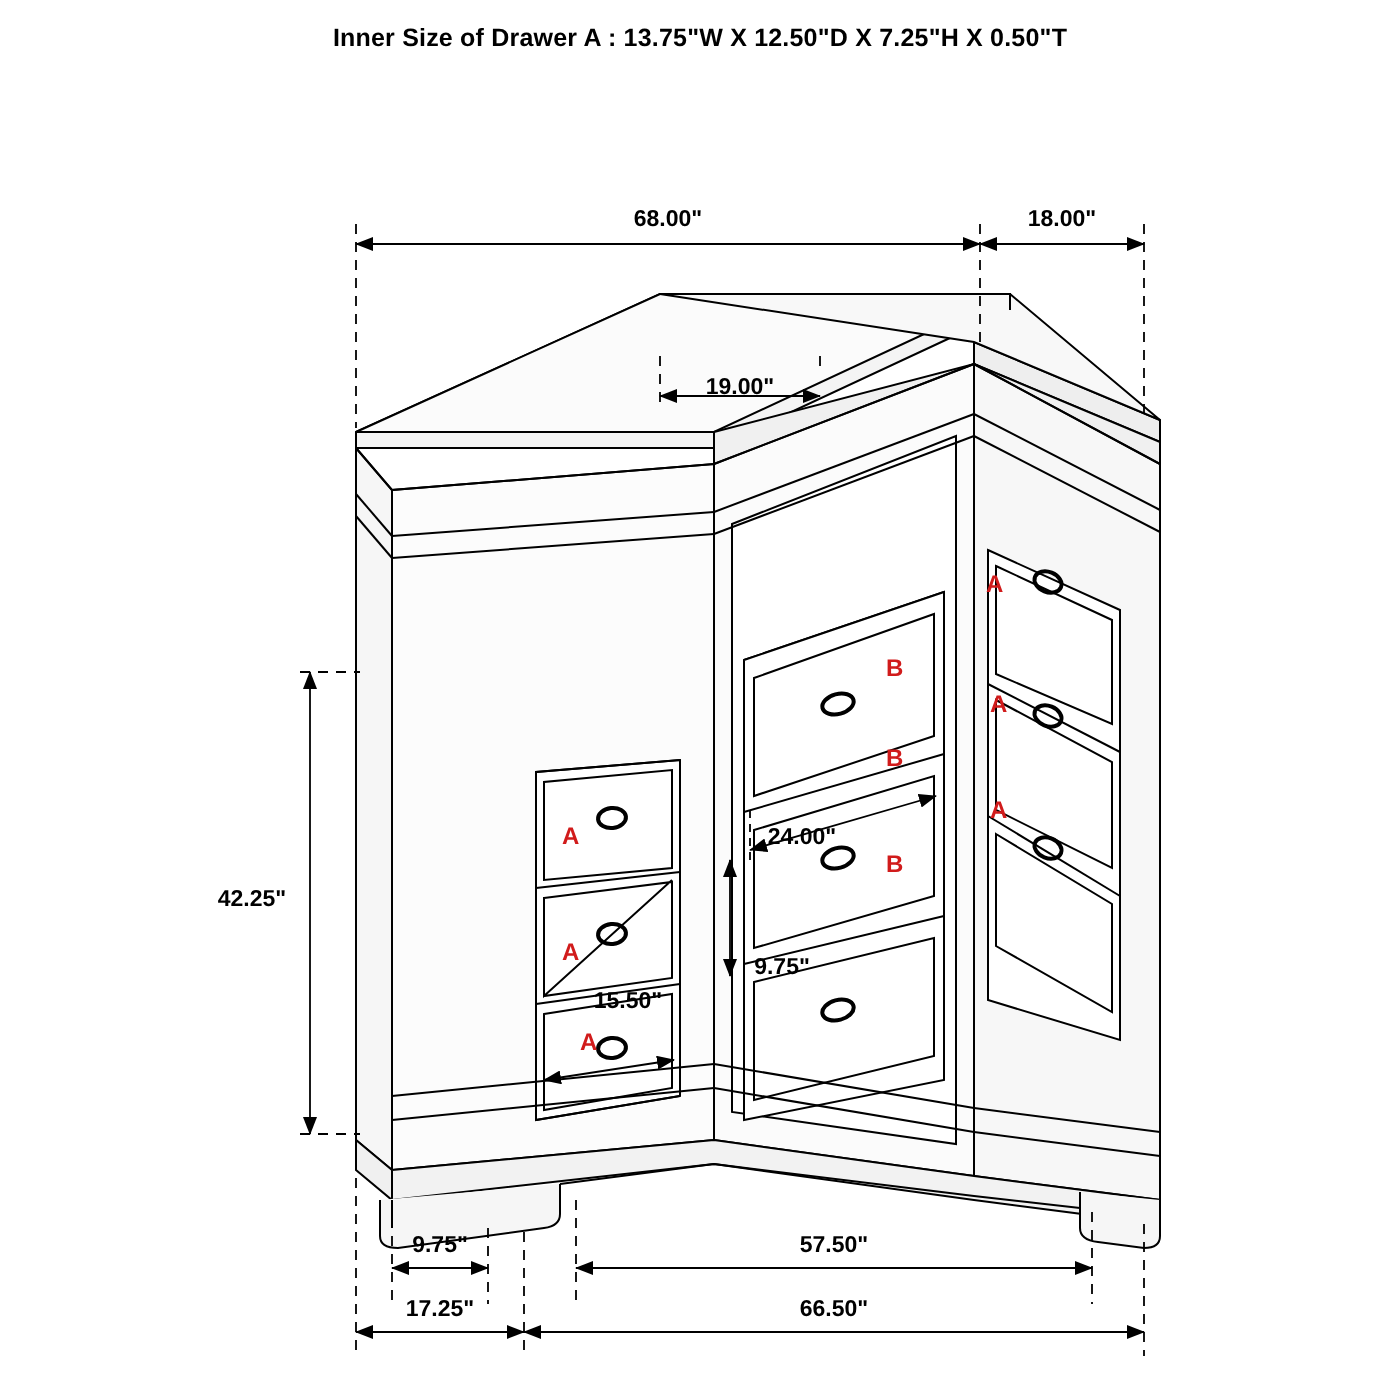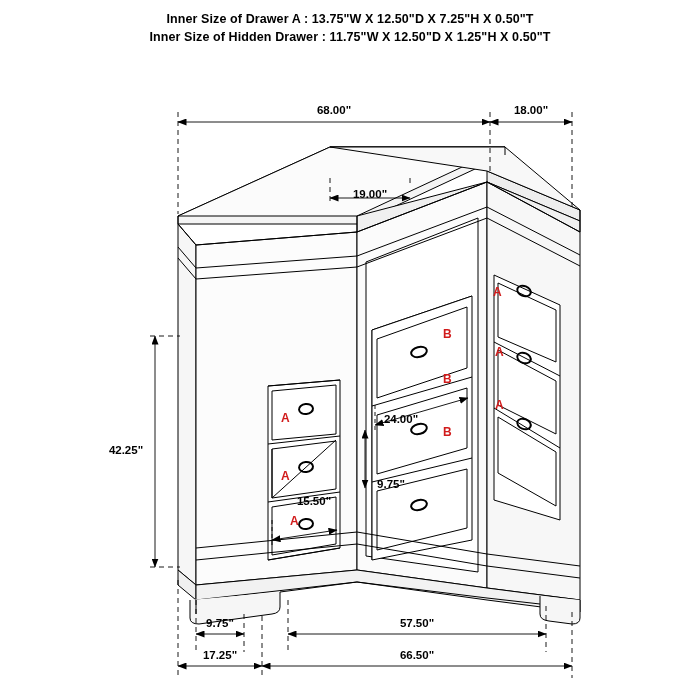--- a/index.html
+++ b/index.html
@@ -58,21 +58,20 @@
     white-space: nowrap;
   }
 </style>
 </head>
 <body>
 
 <div id="stage">
 
   <div class="spec-block">
     <div class="spec-line">Inner Size of Drawer A : 13.75"W X 12.50"D X 7.25"H X 0.50"T</div>
-    <div class="spec-line">Inner Size of Hidden Drawer : 11.75"W X 12.50"D X 1.25"H X 0.50"T</div>
   </div>
 
   <svg class="diagram" viewBox="0 0 700 700">
     <defs>
       <marker id="arrEnd" markerWidth="9" markerHeight="7" refX="8.5" refY="3.5" orient="auto" markerUnits="userSpaceOnUse">
         <path d="M0,0 L9,3.5 L0,7 z" fill="#000"></path>
       </marker>
       <marker id="arrStart" markerWidth="9" markerHeight="7" refX="0.5" refY="3.5" orient="auto" markerUnits="userSpaceOnUse">
         <path d="M9,0 L0,3.5 L9,7 z" fill="#000"></path>
       </marker>

